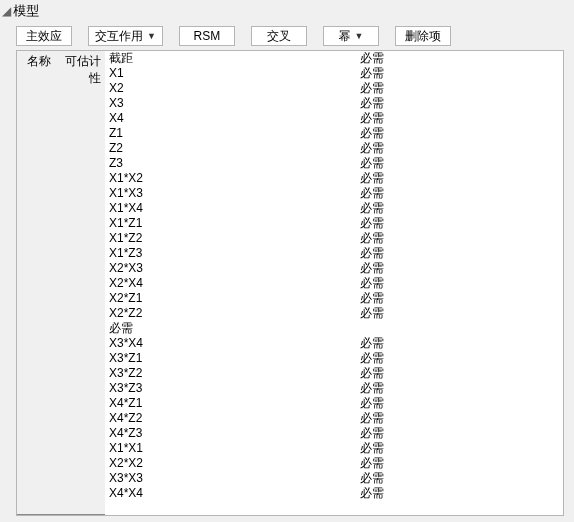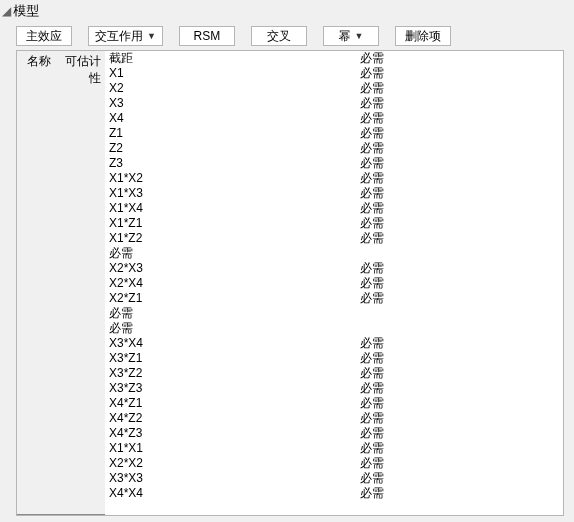--- a/index.html
+++ b/index.html
@@ -202,35 +202,37 @@
         </div>
         <div class="row">
           <div class="cell cell-name">X1*Z1</div>
           <div class="cell cell-est">必需</div>
         </div>
         <div class="row">
           <div class="cell cell-name">X1*Z2</div>
           <div class="cell cell-est">必需</div>
         </div>
         <div class="row">
+          <div class="cell cell-name">X1*Z3</div>
           <div class="cell cell-est">必需</div>
         </div>
         <div class="row">
           <div class="cell cell-name">X2*X3</div>
           <div class="cell cell-est">必需</div>
         </div>
         <div class="row">
           <div class="cell cell-name">X2*X4</div>
           <div class="cell cell-est">必需</div>
         </div>
         <div class="row">
           <div class="cell cell-name">X2*Z1</div>
           <div class="cell cell-est">必需</div>
         </div>
         <div class="row">
+          <div class="cell cell-name">X2*Z2</div>
           <div class="cell cell-est">必需</div>
         </div>
         <div class="row">
           <div class="cell cell-est">必需</div>
         </div>
         <div class="row">
           <div class="cell cell-name">X3*X4</div>
           <div class="cell cell-est">必需</div>
         </div>
         <div class="row">

